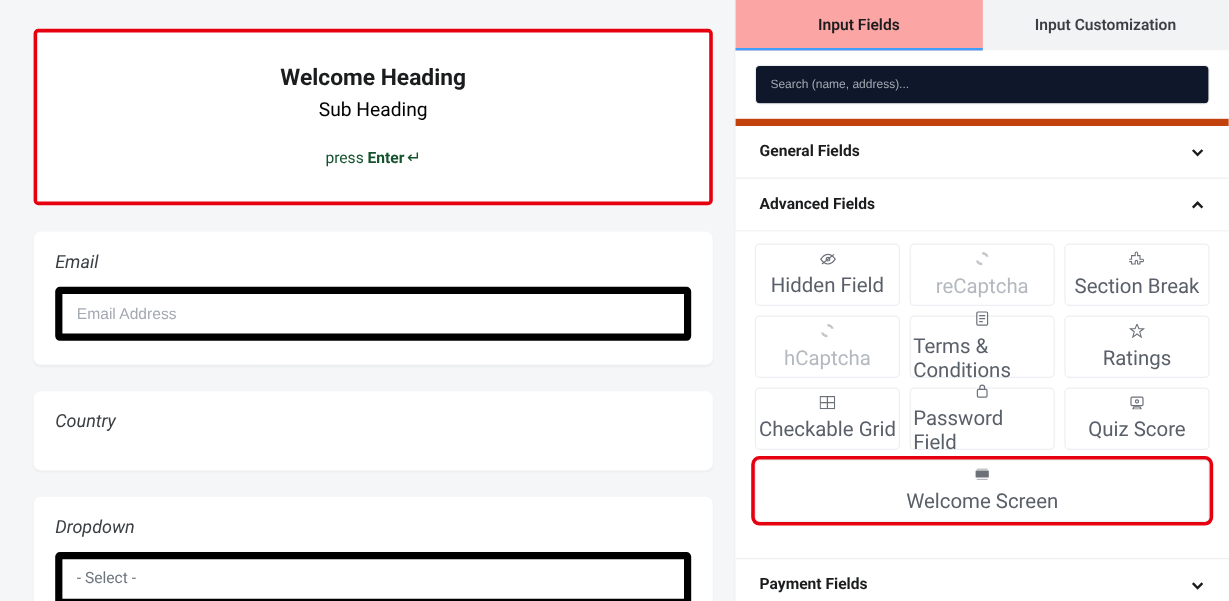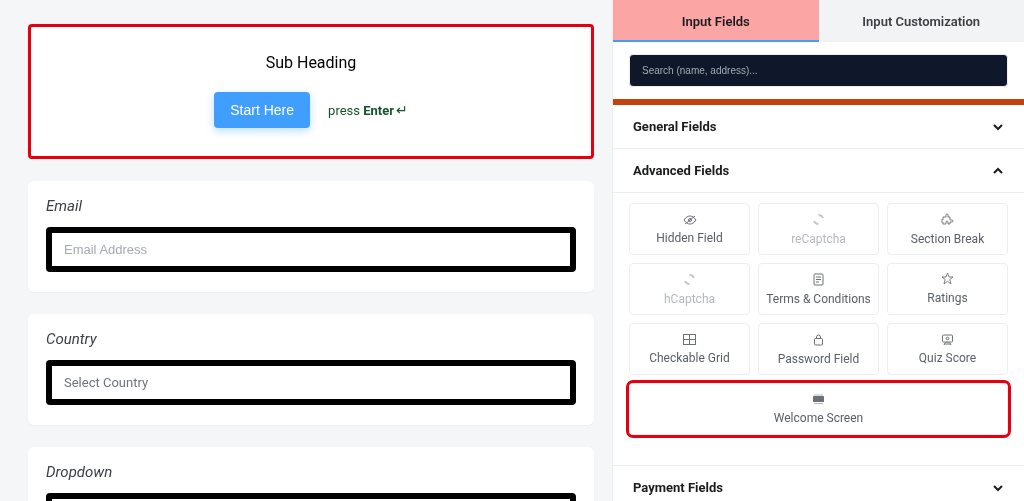--- a/index.html
+++ b/index.html
@@ -152,21 +152,21 @@
     border: 1px solid #eceef1;
     background: #fff;
     border-radius: 4px;
     height: 52px;
     display: flex;
     flex-direction: column;
     align-items: center;
     justify-content: center;
     gap: 4px;
     cursor: pointer;
-    font-size: 12px;
+    font-size: 17px;
     color: #5a6069;
     padding: 4px 2px;
   }
   .tile.disabled { color: #b4b9bf; cursor: default; }
   .tile .ico { font-size: 13px; color: #6c7078; line-height: 1; }
   .tile.disabled .ico { color: #c3c7cc; }
   .tile.highlight {
     outline: 3px solid #e6000f;
     outline-offset: 0;
   }
@@ -178,37 +178,36 @@
   }
 </style>
 </head>
 <body>
 
 <div class="layout">
 
   <div class="left">
 
     <div class="welcome-card">
+      <h2>Welcome Heading</h2>
       <div class="sub">Sub Heading</div>
       <div class="start-row">
-        <button class="btn-start">Start Here</button>
         <span class="press-hint">
           <span>press </span><strong>Enter</strong><span class="arrow">↵</span>
         </span>
       </div>
     </div>
 
     <div class="field-card">
       <div class="label">Email</div>
       <input class="input" type="text" placeholder="Email Address" style="">
     </div>
 
     <div class="field-card">
       <div class="label">Country</div>
-      <div class="select">Select Country</div>
     </div>
 
     <div class="field-card">
       <div class="label">Dropdown</div>
       <div class="select">- Select -</div>
     </div>
 
   </div>
 
   <div class="right">

